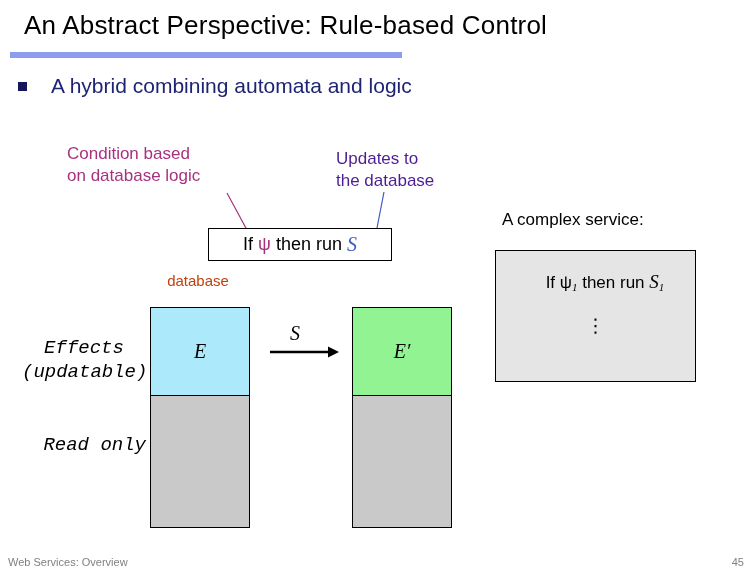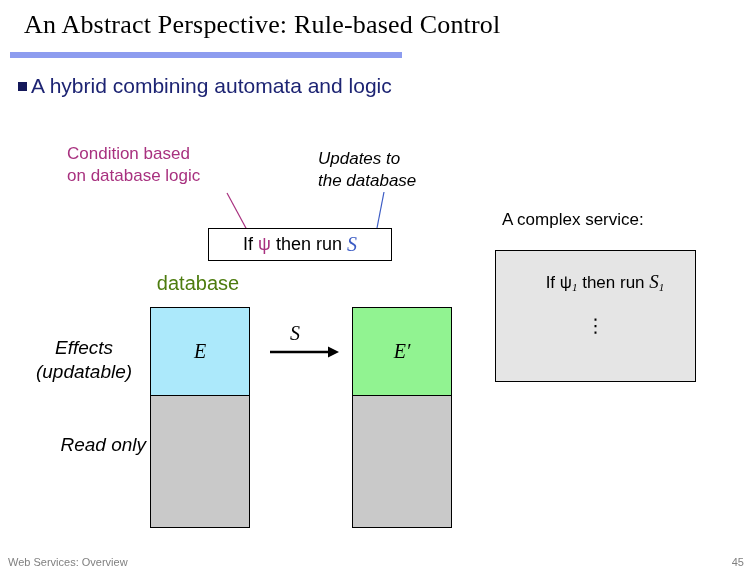--- a/index.html
+++ b/index.html
@@ -13,21 +13,21 @@
     position: relative;
     overflow: hidden;
     font-family: "Liberation Sans", sans-serif;
   }
 
   
   #slide-title {
     position: absolute;
     left: 24px;
     top: 10px;
-    font-family: Liberation Serif, serif;
+    font-family: Liberation Sans, sans-serif;
     font-size: 26px;
     color: #000000;
     letter-spacing: 0.2px;
     white-space: nowrap;
   }
   #title-rule {
     position: absolute;
     left: 10px;
     top: 52px;
     width: 392px;
@@ -35,21 +35,21 @@
     background: #8d9cef;
   }
 
   
   #bullet-row {
     position: absolute;
     left: 18px;
     top: 74px;
     display: flex;
     align-items: center;
-    gap: 4px;
+    gap: 24px;
   }
   #bullet-marker {
     width: 9px;
     height: 9px;
     background: #14185a;
     display: block;
   }
   #bullet-text {
     font-family: "Liberation Sans", sans-serif;
     font-size: 21px;
@@ -64,24 +64,23 @@
     font-size: 17px;
     line-height: 22px;
     white-space: pre;
   }
   #callout-condition {
     left: 67px;
     top: 143px;
     color: #a8317f;
   }
   #callout-updates {
-    left: 318px;
+    left: 336px;
     top: 148px;
-    color: #000000;
-    font-style: italic;
+    color: #4c1d95;
   }
 
   
   .connector {
     position: absolute;
     pointer-events: none;
   }
 
   
   #rule-box {
@@ -159,22 +158,22 @@
   }
 
   
   #database-label {
     position: absolute;
     left: 146px;
     top: 272px;
     width: 104px;
     text-align: center;
     font-family: "Liberation Sans", sans-serif;
-    font-size: 20px;
-    color: #4d7c0f;
+    font-size: 15px;
+    color: #c2410c;
   }
 
   .col-stack {
     position: absolute;
     width: 100px;
     border: 1.5px solid #000000;
     box-sizing: border-box;
   }
   #col-left  { left: 150px; top: 307px; }
   #col-right { left: 352px; top: 307px; }
@@ -197,21 +196,21 @@
 
   .cell-var {
     font-family: "Liberation Serif", serif;
     font-style: italic;
     font-size: 20px;
     color: #000000;
   }
 
   .side-label {
     position: absolute;
-    font-family: Liberation Sans, sans-serif;
+    font-family: Liberation Mono, monospace;
     font-style: italic;
     font-size: 19px;
     color: #000000;
     text-align: center;
     line-height: 24px;
     white-space: pre;
   }
   #label-effects { left: 22px; top: 336px; width: 124px; }
   #label-readonly { left: 22px; top: 433px; width: 124px; text-align: right; }
 

